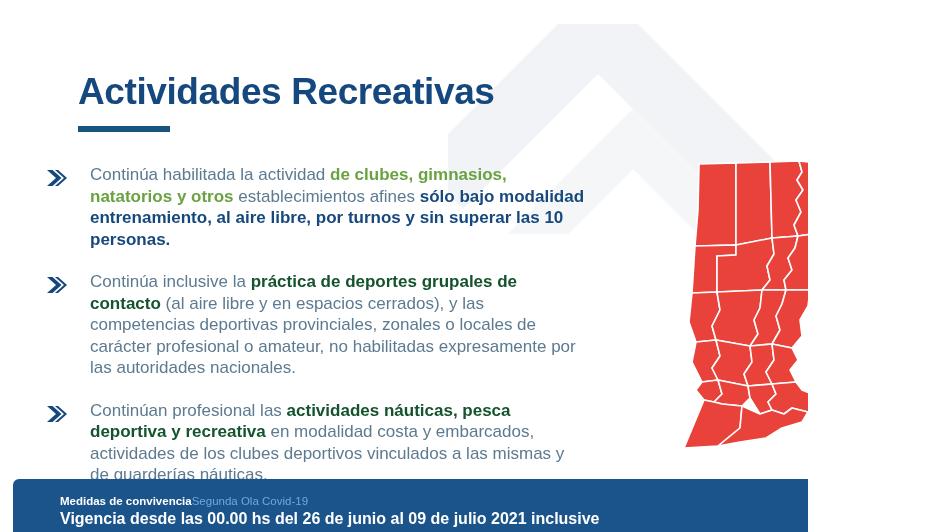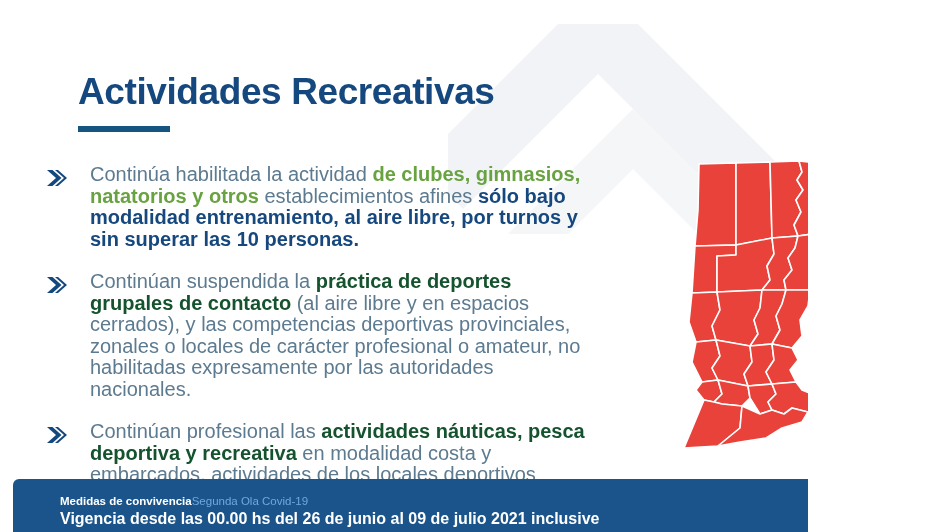--- a/index.html
+++ b/index.html
@@ -69,21 +69,21 @@
   }
   .bullet:last-child { margin-bottom: 0; }
   .chev {
     position: absolute;
     left: 2px;
     top: 4px;
     width: 26px;
     height: 20px;
   }
   .btext {
-    font-size: 20px;
+    font-size: 17px;
     line-height: 21.5px;
     color: #5c7a90;
     font-weight: normal;
   }
   .hl-green { color: #69a341; font-weight: bold; }
   .hl-blue  { color: #16487e; font-weight: bold; }
   .hl-red   { color: #14532d; font-weight: bold; }
 
   
   #map-wrap {
@@ -167,31 +167,31 @@
         <span>Continúa habilitada la actividad </span><span class="hl-green">de clubes, gimnasios, natatorios y otros</span><span> establecimientos afines </span><span class="hl-blue">sólo bajo modalidad entrenamiento, al aire libre, por turnos y sin superar las 10 personas.</span>
       </div>
     </div>
 
     <div class="bullet">
       <svg class="chev" viewBox="0 0 26 20">
         <path d="M 3 2 L 12 10 L 3 18 L 8.5 18 L 17.5 10 L 8.5 2 Z" fill="#14477d"></path>
         <path d="M 11 2 L 20 10 L 11 18 L 14 18 L 23 10 L 14 2 Z" fill="#14477d"></path>
       </svg>
       <div class="btext">
-        <span>Continúan suspendida la </span><span class="hl-red">práctica de deportes grupales de contacto</span><span> (al aire libre y en espacios cerrados), y las competencias deportivas provinciales, zonales o locales de carácter profesional o amateur, no habilitadas expresamente por las autoridades nacionales.</span>
+        <span>Continúa inclusive la </span><span class="hl-red">práctica de deportes grupales de contacto</span><span> (al aire libre y en espacios cerrados), y las competencias deportivas provinciales, zonales o locales de carácter profesional o amateur, no habilitadas expresamente por las autoridades nacionales.</span>
       </div>
     </div>
 
     <div class="bullet">
       <svg class="chev" viewBox="0 0 26 20">
         <path d="M 3 2 L 12 10 L 3 18 L 8.5 18 L 17.5 10 L 8.5 2 Z" fill="#14477d"></path>
         <path d="M 11 2 L 20 10 L 11 18 L 14 18 L 23 10 L 14 2 Z" fill="#14477d"></path>
       </svg>
       <div class="btext">
-        <span>Continúan profesional las </span><span class="hl-red">actividades náuticas,  pesca deportiva y recreativa</span><span> en modalidad costa y embarcados, actividades de los locales deportivos vinculados a las mismas y de guarderías náuticas.</span>
+        <span>Continúan profesional las </span><span class="hl-red">actividades náuticas,  pesca deportiva y recreativa</span><span> en modalidad costa y embarcados, actividades de los clubes deportivos vinculados a las mismas y de guarderías náuticas.</span>
       </div>
     </div>
 
   </div>
 
   <div id="map-wrap">
     <svg viewBox="0 0 220 312" width="220" height="312">
       <g stroke="#ffffff" stroke-width="1.6" stroke-linejoin="round">
 
         <path d="M 37 14 L 74 13 L 74 95 L 33 96 L 36 60 Z" fill="#e8423a"></path>

